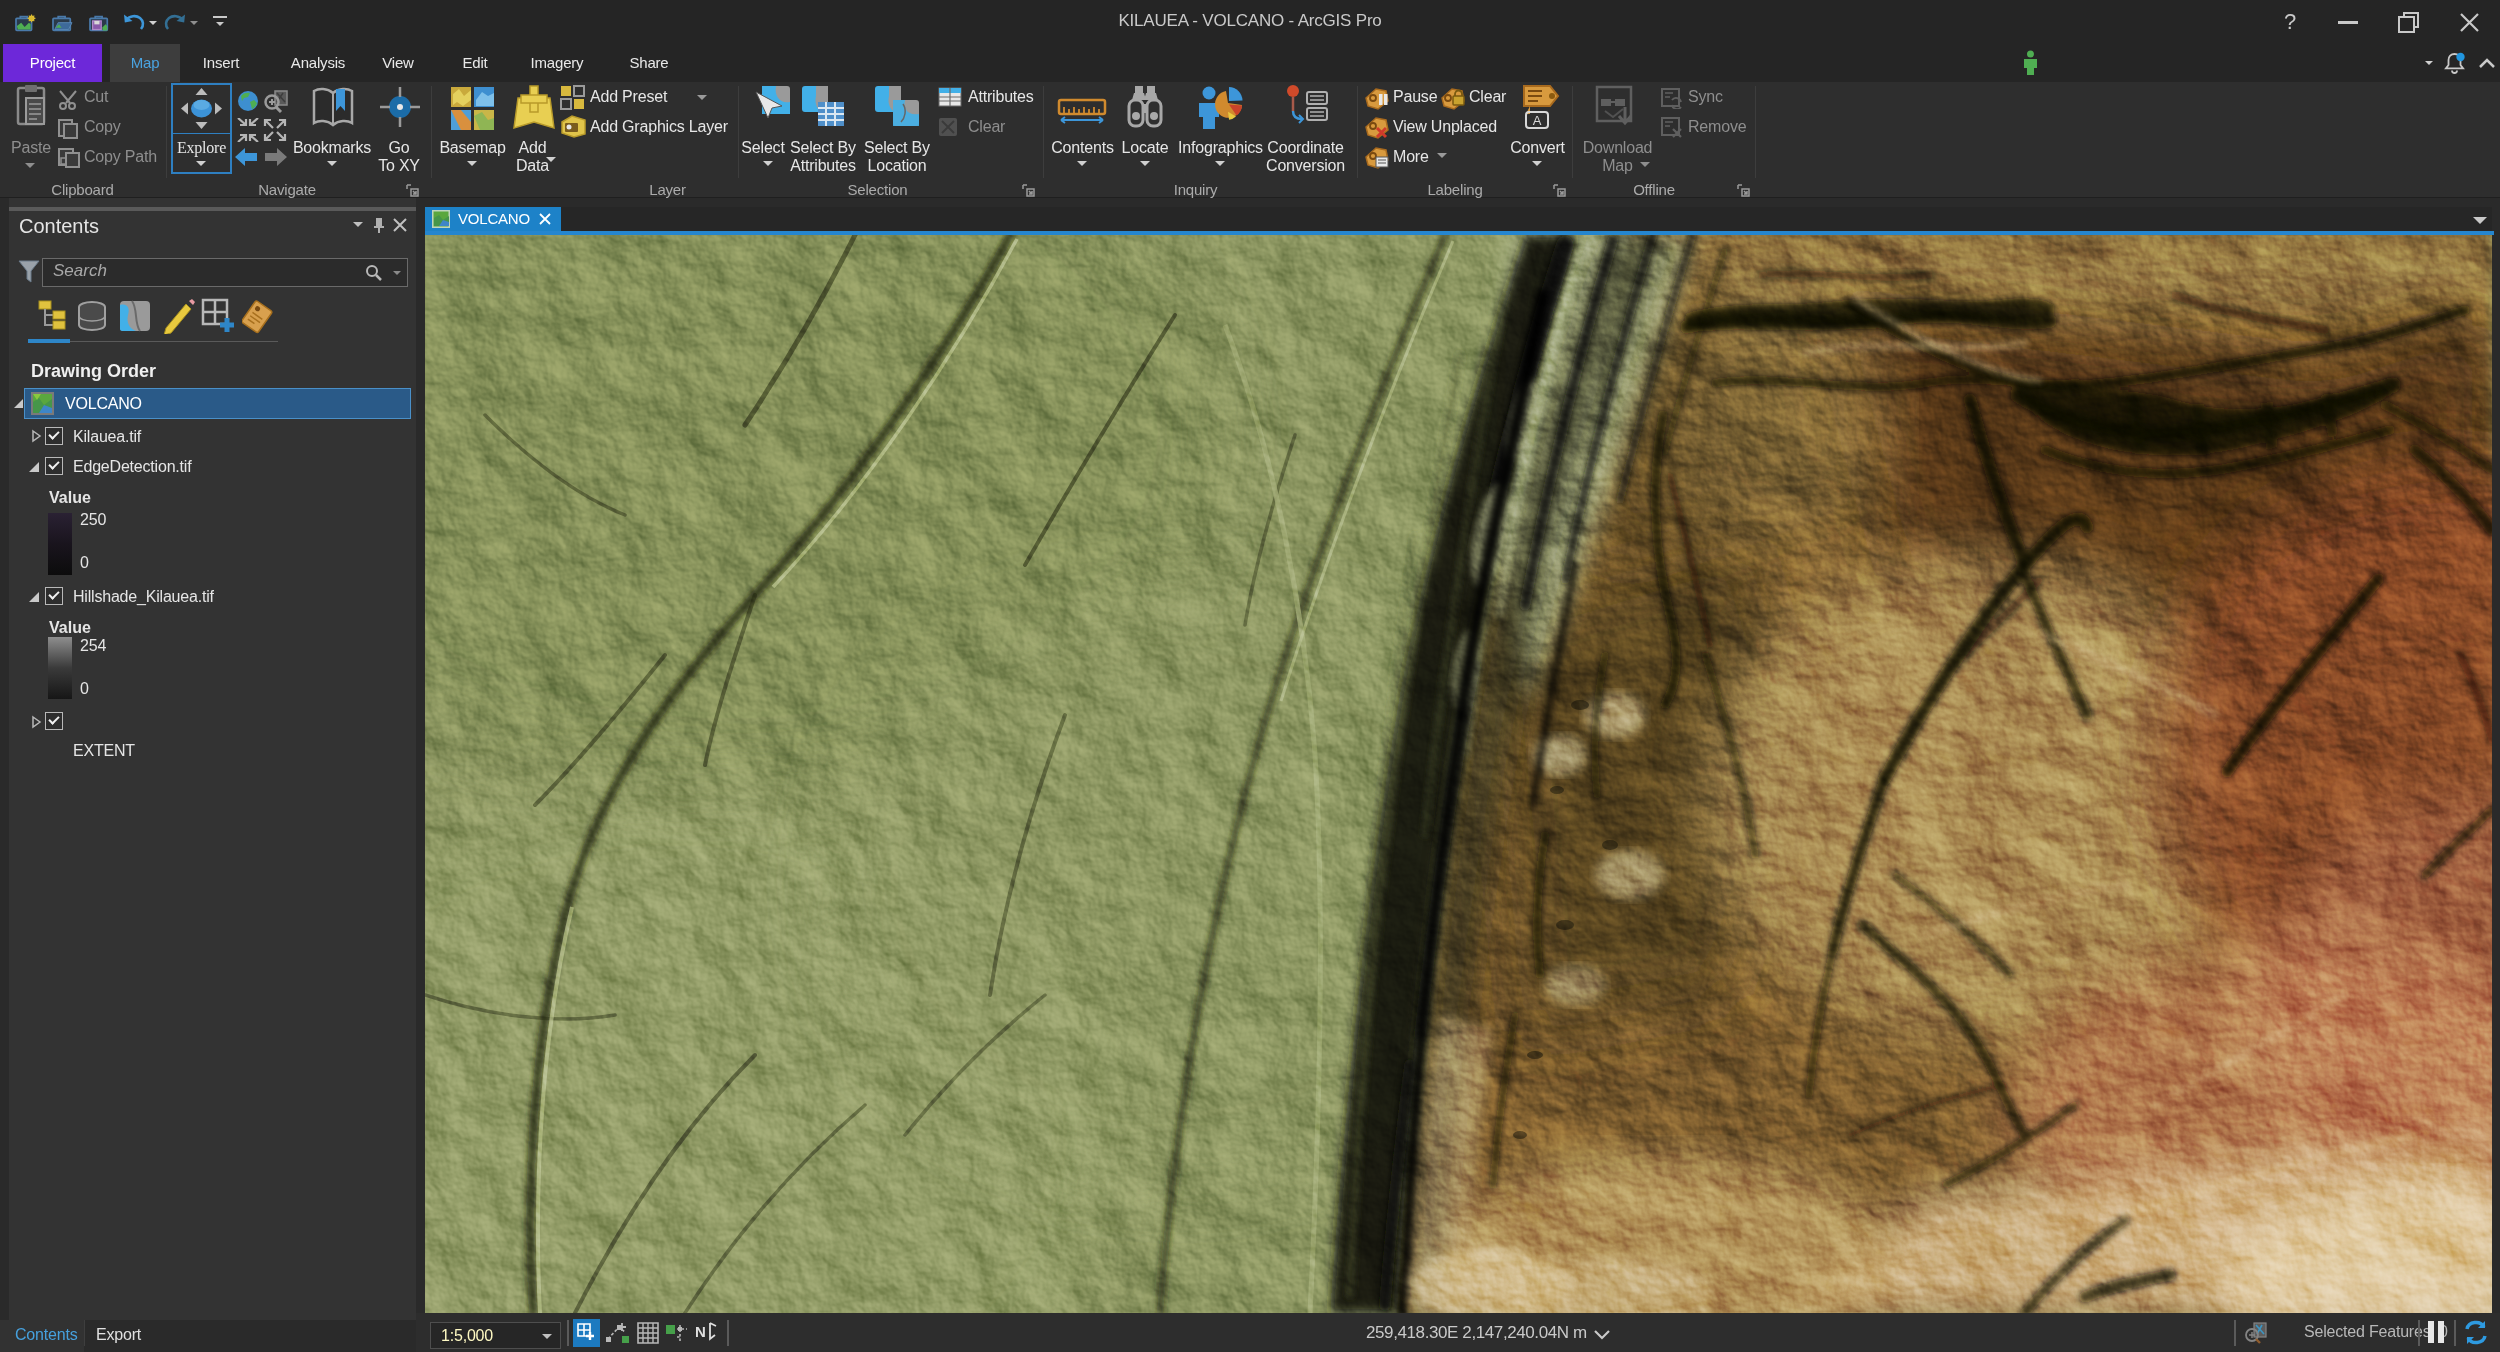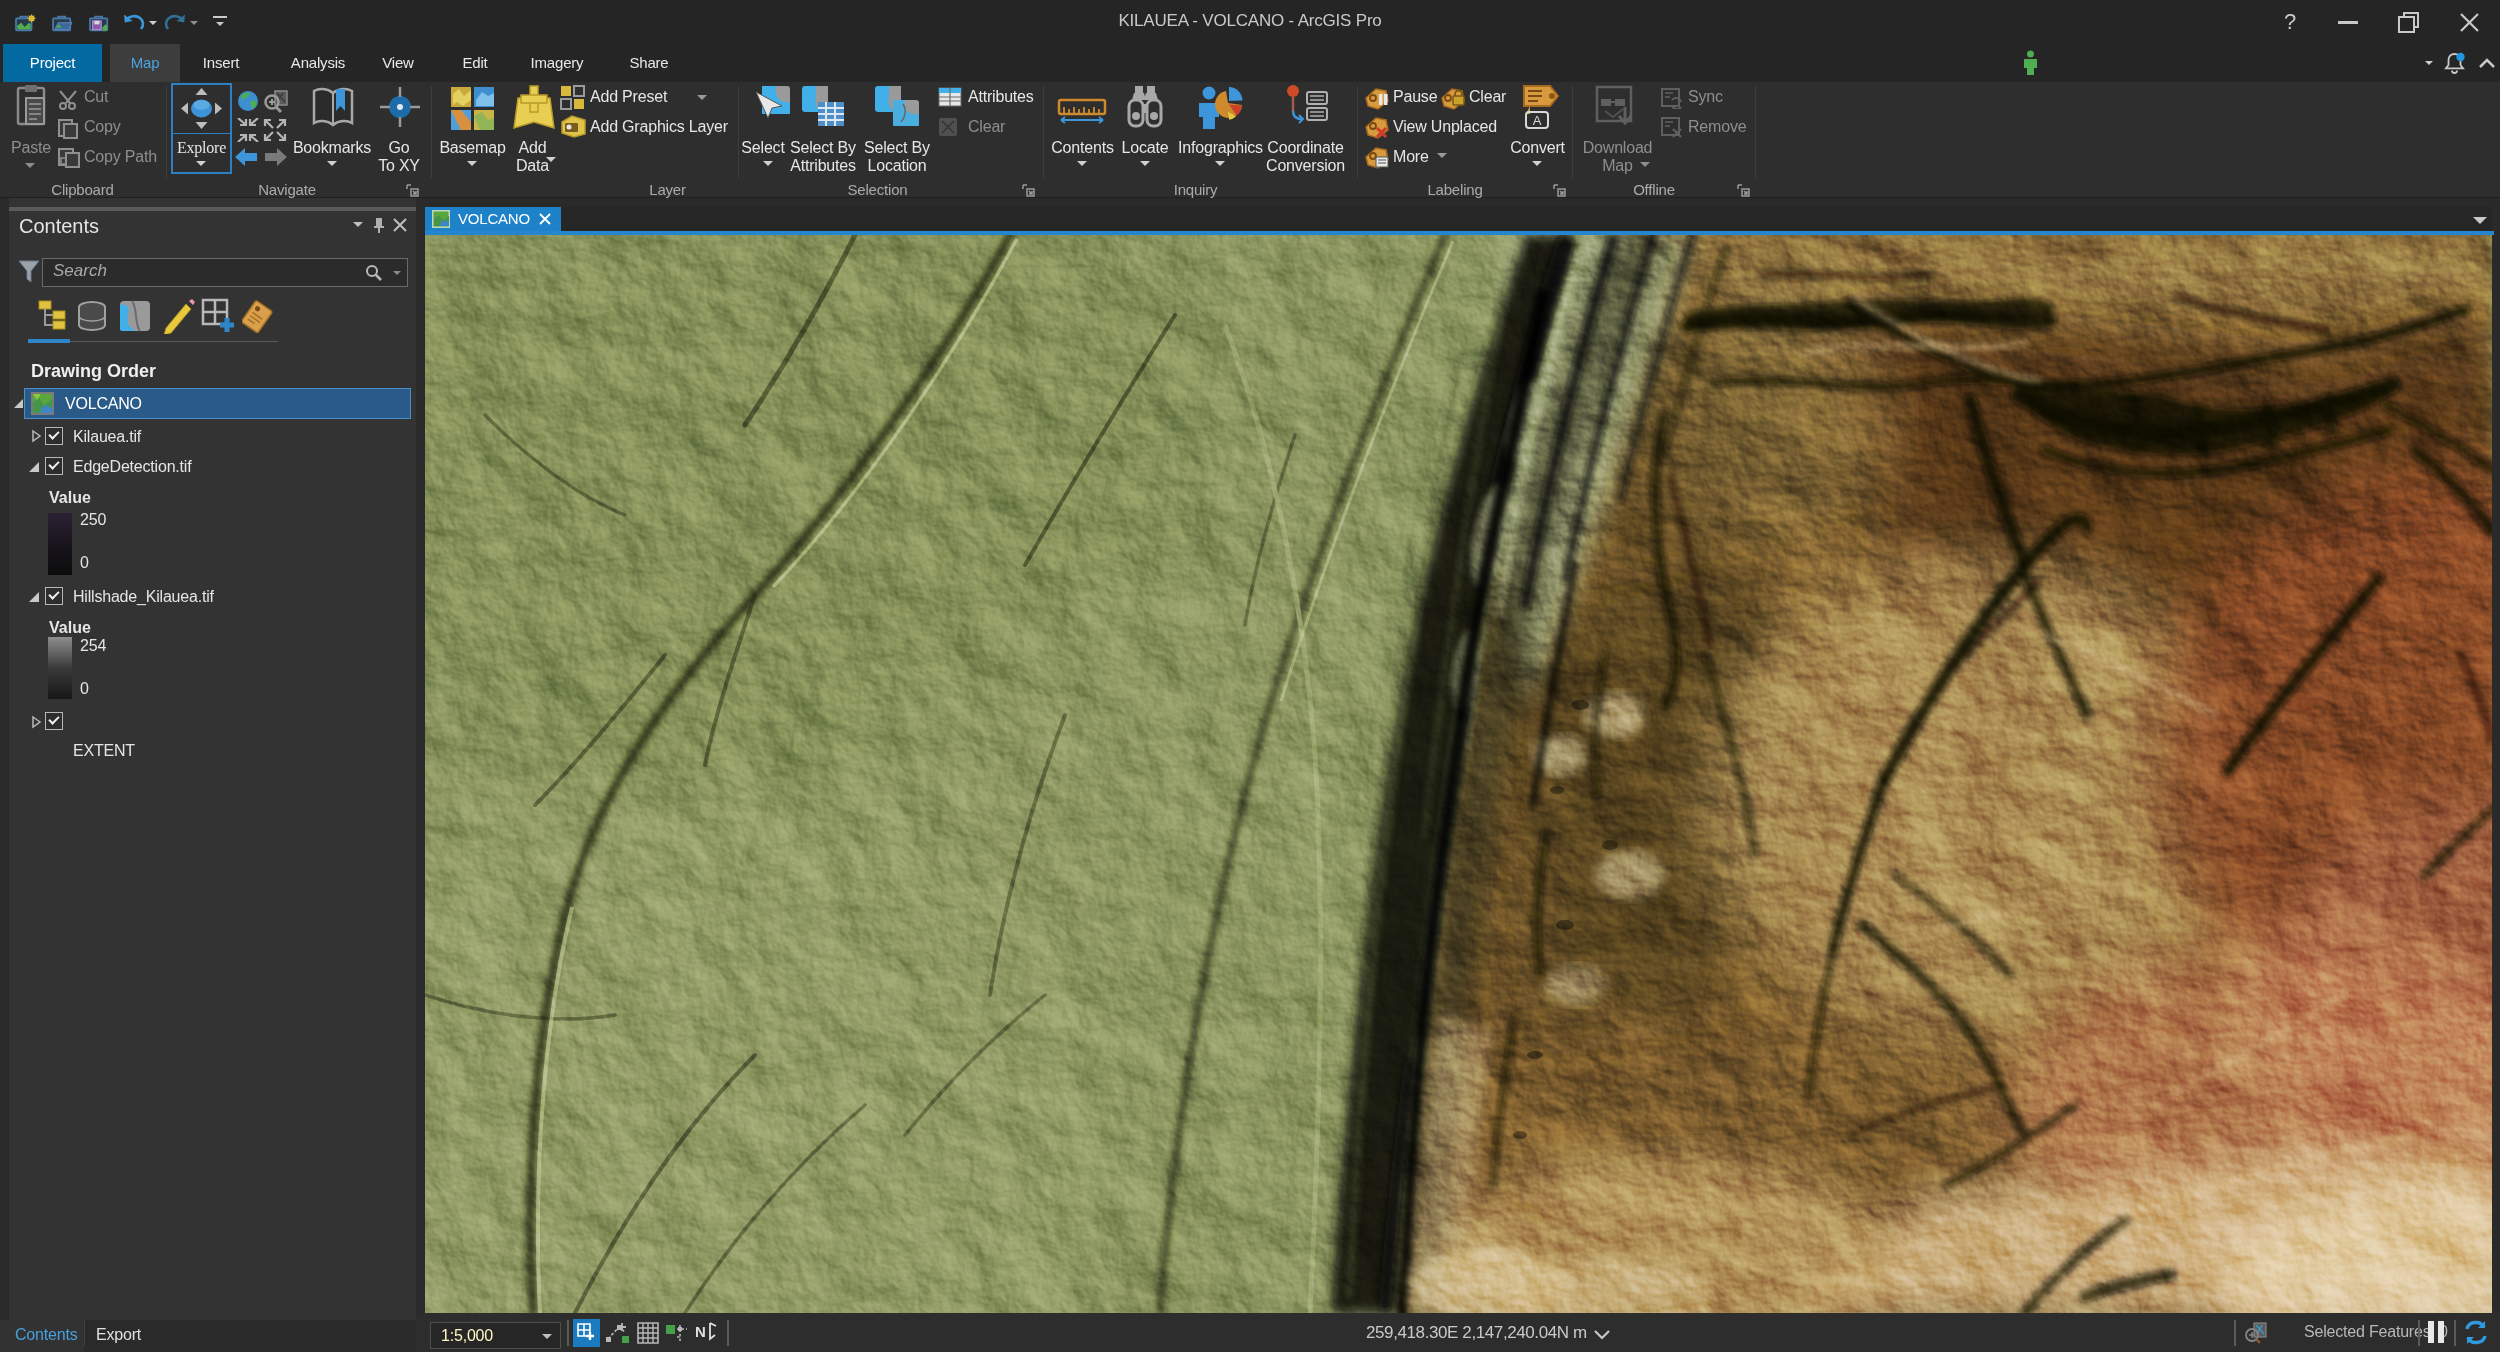--- a/index.html
+++ b/index.html
@@ -5,21 +5,21 @@
 *{margin:0;padding:0;box-sizing:border-box;}
 html,body{width:2500px;height:1352px;overflow:hidden;}
 body{background:#2a2a2a;font-family:"Liberation Sans",sans-serif;position:relative;color:#e8e8e8;}
 .abs{position:absolute;}
 
 #titlebar{position:absolute;left:0;top:0;width:2500px;height:44px;background:#252525;}
 #title{position:absolute;left:0;top:0;width:2500px;text-align:center;line-height:42px;font-size:17px;letter-spacing:-0.2px;color:#c9c9c9;}
 
 #tabrow{position:absolute;left:0;top:44px;width:2500px;height:38px;background:#252525;}
 .tab{position:absolute;top:0;height:38px;line-height:38px;font-size:15px;letter-spacing:-0.2px;color:#e8e8e8;text-align:center;}
-#tab-project{left:3px;width:99px;background:#0369a1;color:#fff;}
+#tab-project{left:3px;width:99px;background:#6d28d9;color:#fff;}
 #tab-map{left:110px;width:70px;background:#3d3d3d;color:#4aa3e0;}
 
 #ribbon{position:absolute;left:0;top:82px;width:2500px;height:116px;background:#2e2e2e;border-bottom:1px solid #1f1f1f;}
 .gsep{position:absolute;top:4px;width:1px;height:92px;background:#3d3d3d;}
 .glabel{position:absolute;top:99px;font-size:15px;letter-spacing:-0.2px;color:#ababab;text-align:center;}
 .gexp{position:absolute;top:183px;font-size:15px;color:#9a9a9a;}
 .btxt{position:absolute;font-size:16px;letter-spacing:-0.2px;color:#e6e6e6;text-align:center;line-height:18px;white-space:nowrap;}
 .btxt.dis{color:#8e8e8e;}
 .caret{position:absolute;width:0;height:0;border-left:5px solid transparent;border-right:5px solid transparent;border-top:5px solid #d0d0d0;}
 .caret.dis{border-top-color:#8e8e8e;}

